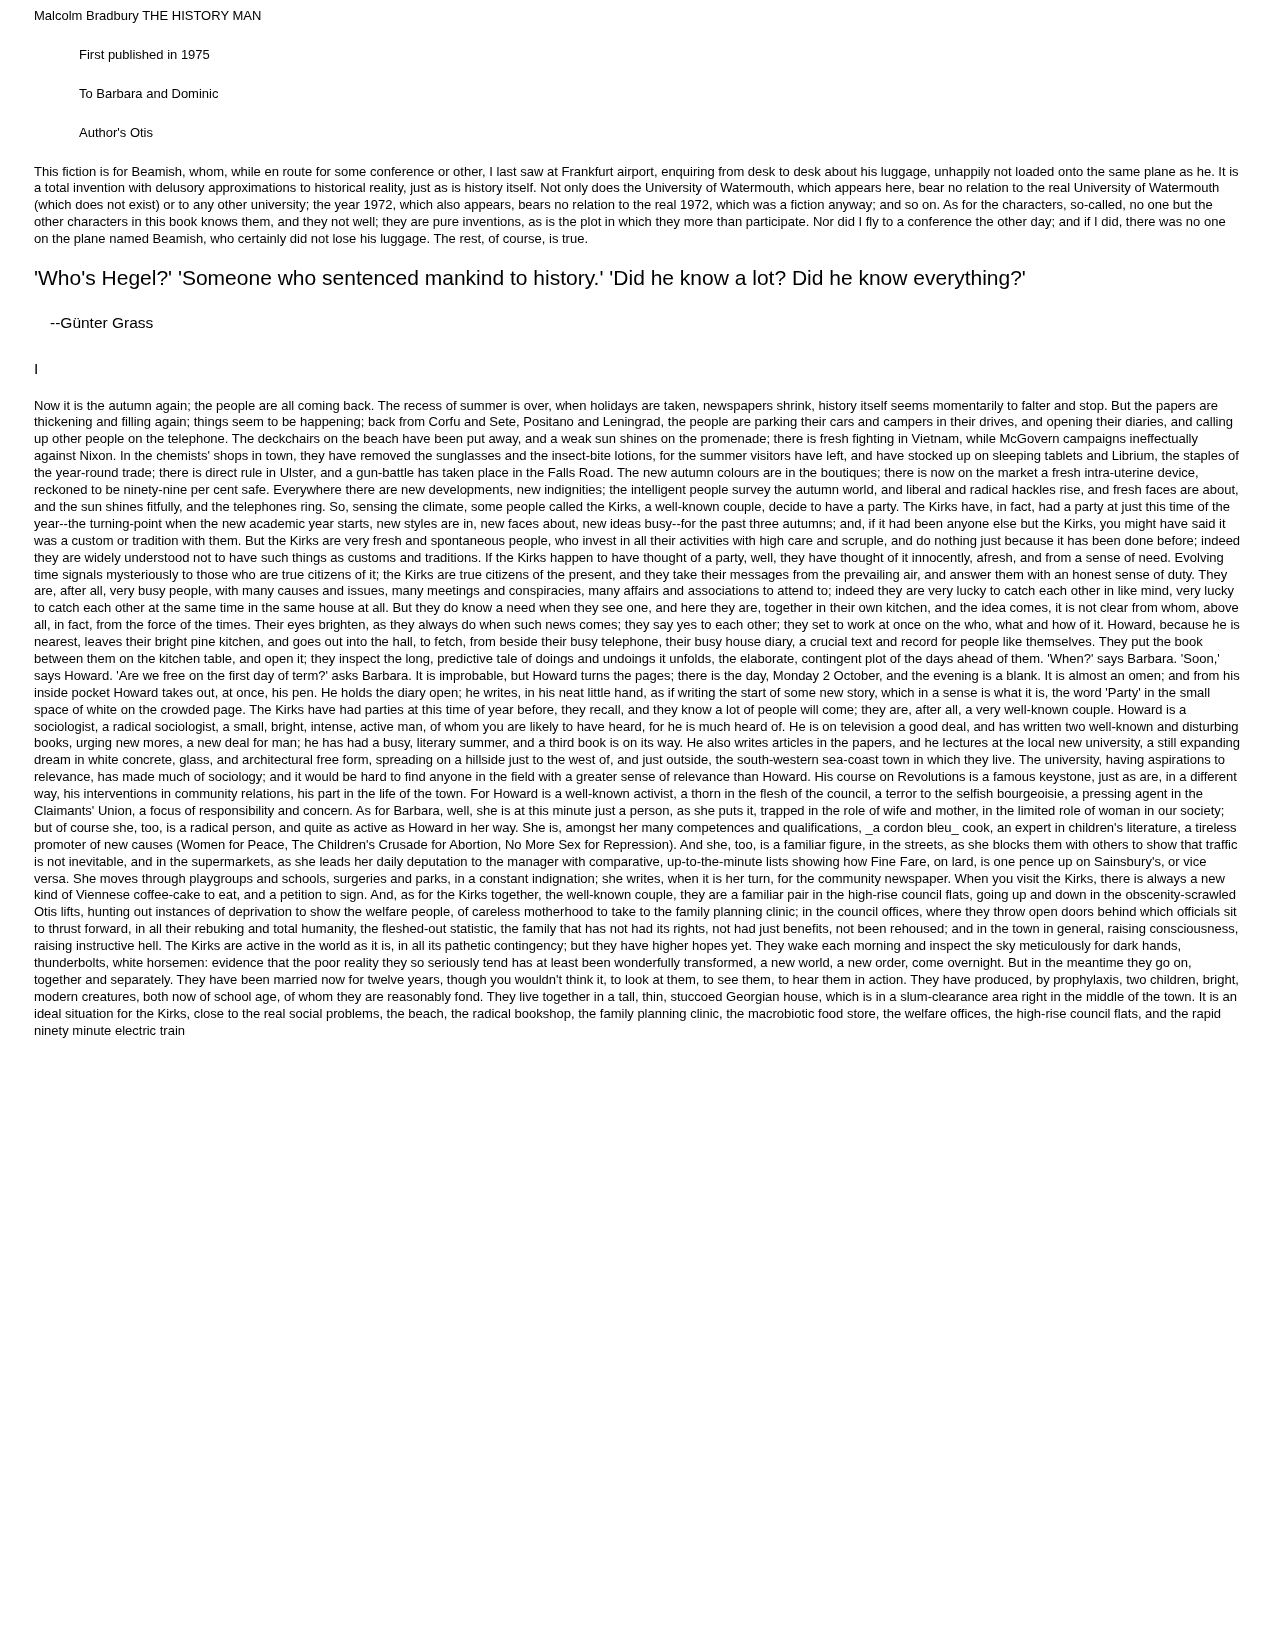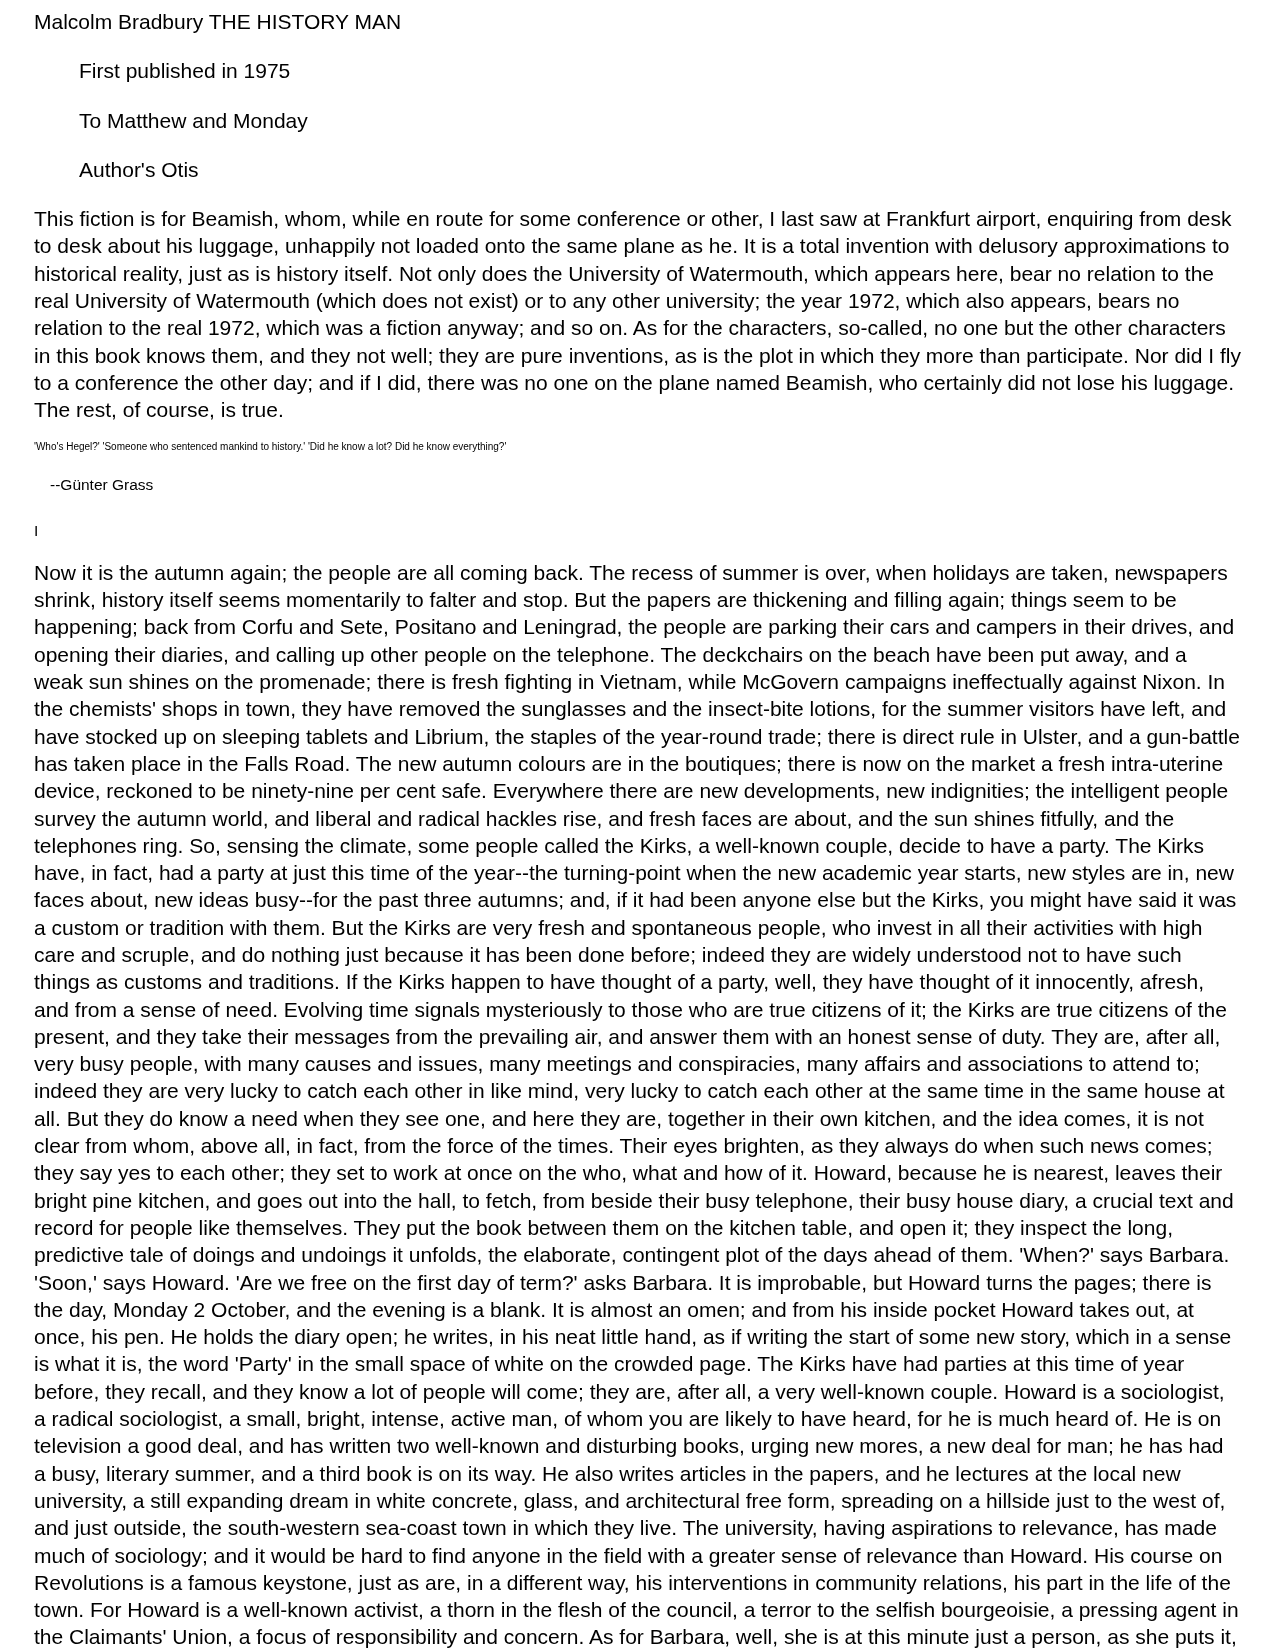--- a/index.html
+++ b/index.html
@@ -12,21 +12,21 @@
     min-height: 1651px;
     font-family: "Liberation Sans", sans-serif;
     color: #000000;
   }
   .page {
     width: 1275px;
     box-sizing: border-box;
     padding: 8px 34px 0 34px;
   }
   .para {
-    font-size: 21px;
+    font-size: 13px;
     line-height: 1.30;
     margin: 0 0 16px 0;
     text-align: left;
     word-spacing: 0px;
   }
   .para.title-line {
     margin-bottom: 22px;
   }
   .para.tight {
     margin-bottom: 22px;
@@ -34,40 +34,40 @@
   }
   .para.body-block {
     margin-bottom: 16px;
   }
   .section-mark {
     font-size: 15.5px;
     line-height: 1.30;
     margin: 0 0 18px 0;
   }
   .epigraph {
-    font-size: 10px;
+    font-size: 21px;
     line-height: 1.30;
     margin: 0 0 22px 0;
   }
   .attribution {
     font-size: 15.5px;
     line-height: 1.30;
     margin: 0 0 26px 16px;
   }
 </style>
 </head>
 <body>
 
 <div class="page">
 
   <p class="para title-line">Malcolm Bradbury THE HISTORY MAN</p>
 
   <p class="para tight">First published in 1975</p>
 
-  <p class="para tight">To Matthew and Monday</p>
+  <p class="para tight">To Barbara and Dominic</p>
 
   <p class="para tight">Author's Otis</p>
 
   <p class="para">This fiction is for Beamish, whom, while en route for some conference or other, I last saw at Frankfurt airport, enquiring from desk to desk about his luggage, unhappily not loaded onto the same plane as he. It is a total invention with delusory approximations to historical reality, just as is history itself. Not only does the University of Watermouth, which appears here, bear no relation to the real University of Watermouth (which does not exist) or to any other university; the year 1972, which also appears, bears no relation to the real 1972, which was a fiction anyway; and so on. As for the characters, so-called, no one but the other characters in this book knows them, and they not well; they are pure inventions, as is the plot in which they more than participate. Nor did I fly to a conference the other day; and if I did, there was no one on the plane named Beamish, who certainly did not lose his luggage. The rest, of course, is true.</p>
 
   <p class="epigraph">'Who's Hegel?' 'Someone who sentenced mankind to history.' 'Did he know a lot? Did he know everything?'</p>
 
   <p class="attribution">--Günter Grass</p>
 
   <p class="section-mark">I</p>

